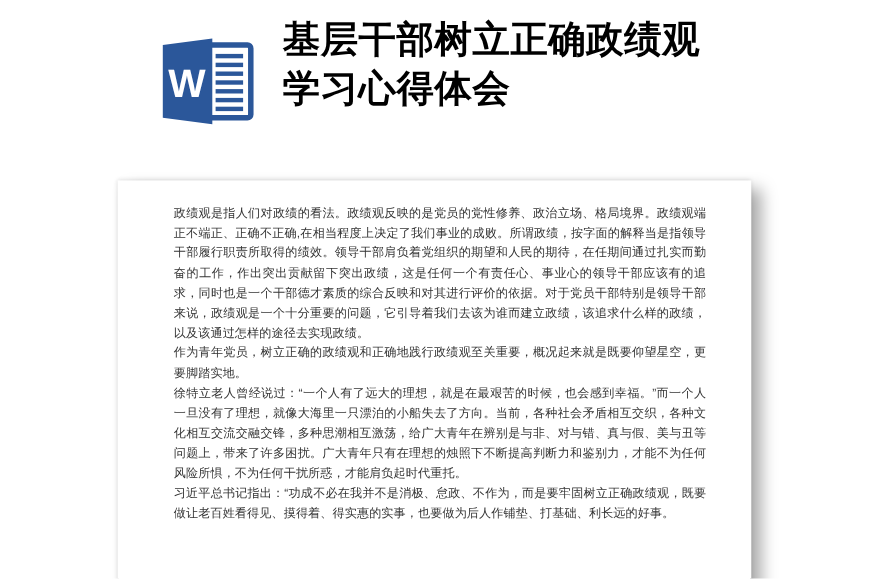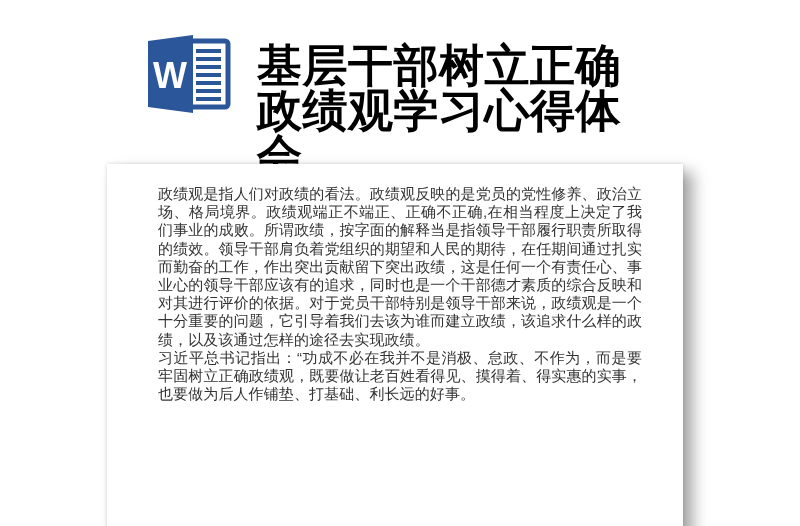--- a/index.html
+++ b/index.html
@@ -15,30 +15,30 @@
   .stage{position:relative;width:800px;height:526px;background:var(--page-bg);}
 
   
   .header{position:absolute;left:0;top:0;width:800px;height:164px;background:var(--page-bg);}
   .word-icon{position:absolute;left:146px;top:33px;width:88px;height:82px;display:block;}
   .word-icon .cover{fill:var(--word-blue);}
   .word-icon .sheet{fill:#ffffff;stroke:var(--word-blue);stroke-width:5;}
   .word-icon .rule{fill:var(--word-blue);}
   .word-icon .w-letter{fill:#ffffff;font-weight:bold;font-size:36px;
     font-family:"Liberation Sans",sans-serif;}
-  .page-title{position:absolute;left:257px;top:43px;width:408px;
-    font-size:45px;line-height:45px;font-weight:700;color:var(--title);
+  .page-title{position:absolute;left:257px;top:14px;width:408px;
+    font-size:34px;line-height:45px;font-weight:700;color:var(--title);
     letter-spacing:0.5px;word-break:break-all;}
 
   
   .doc-card{position:absolute;left:107px;top:164px;width:576px;height:420px;
     background:var(--card-bg);
     box-shadow:10px 8px 14px rgba(0,0,0,0.35),0 0 4px rgba(0,0,0,0.15);
     padding:21px 41px 0 51px;}
-  .doc-card p{font-size:15px;line-height:18.2px;color:var(--body-text);
+  .doc-card p{font-size:11px;line-height:18.2px;color:var(--body-text);
     text-align:justify;word-break:break-all;letter-spacing:0.1px;}
 </style>
 </head>
 <body>
 
 <div class="stage">
 
   <div class="header">
     <svg class="word-icon" viewBox="0 0 88 82" xmlns="http://www.w3.org/2000/svg" aria-hidden="true">
       <rect class="sheet" x="43" y="8" width="39" height="66" rx="3"></rect>
@@ -50,16 +50,18 @@
       <rect class="rule" x="50" y="56" width="25" height="4"></rect>
       <rect class="rule" x="50" y="64" width="25" height="4"></rect>
       <polygon class="cover" points="2,8 47,2 47,80 2,74"></polygon>
       <text class="w-letter" x="24" y="55" text-anchor="middle">W</text>
     </svg>
     <h1 class="page-title">基层干部树立正确政绩观学习心得体会</h1>
   </div>
 
   <div class="doc-card">
     <p>政绩观是指人们对政绩的看法。政绩观反映的是党员的党性修养、政治立场、格局境界。政绩观端正不端正、正确不正确,在相当程度上决定了我们事业的成败。所谓政绩，按字面的解释当是指领导干部履行职责所取得的绩效。领导干部肩负着党组织的期望和人民的期待，在任期间通过扎实而勤奋的工作，作出突出贡献留下突出政绩，这是任何一个有责任心、事业心的领导干部应该有的追求，同时也是一个干部德才素质的综合反映和对其进行评价的依据。对于党员干部特别是领导干部来说，政绩观是一个十分重要的问题，它引导着我们去该为谁而建立政绩，该追求什么样的政绩，以及该通过怎样的途径去实现政绩。</p>
+    <p>作为青年党员，树立正确的政绩观和正确地践行政绩观至关重要，概况起来就是既要仰望星空，更要脚踏实地。</p>
+    <p>徐特立老人曾经说过：“一个人有了远大的理想，就是在最艰苦的时候，也会感到幸福。”而一个人一旦没有了理想，就像大海里一只漂泊的小船失去了方向。当前，各种社会矛盾相互交织，各种文化相互交流交融交锋，多种思潮相互激荡，给广大青年在辨别是与非、对与错、真与假、美与丑等问题上，带来了许多困扰。广大青年只有在理想的烛照下不断提高判断力和鉴别力，才能不为任何风险所惧，不为任何干扰所惑，才能肩负起时代重托。</p>
     <p>习近平总书记指出：“功成不必在我并不是消极、怠政、不作为，而是要牢固树立正确政绩观，既要做让老百姓看得见、摸得着、得实惠的实事，也要做为后人作铺垫、打基础、利长远的好事。</p>
   </div>
 
 </div>
 
 </body></html>

